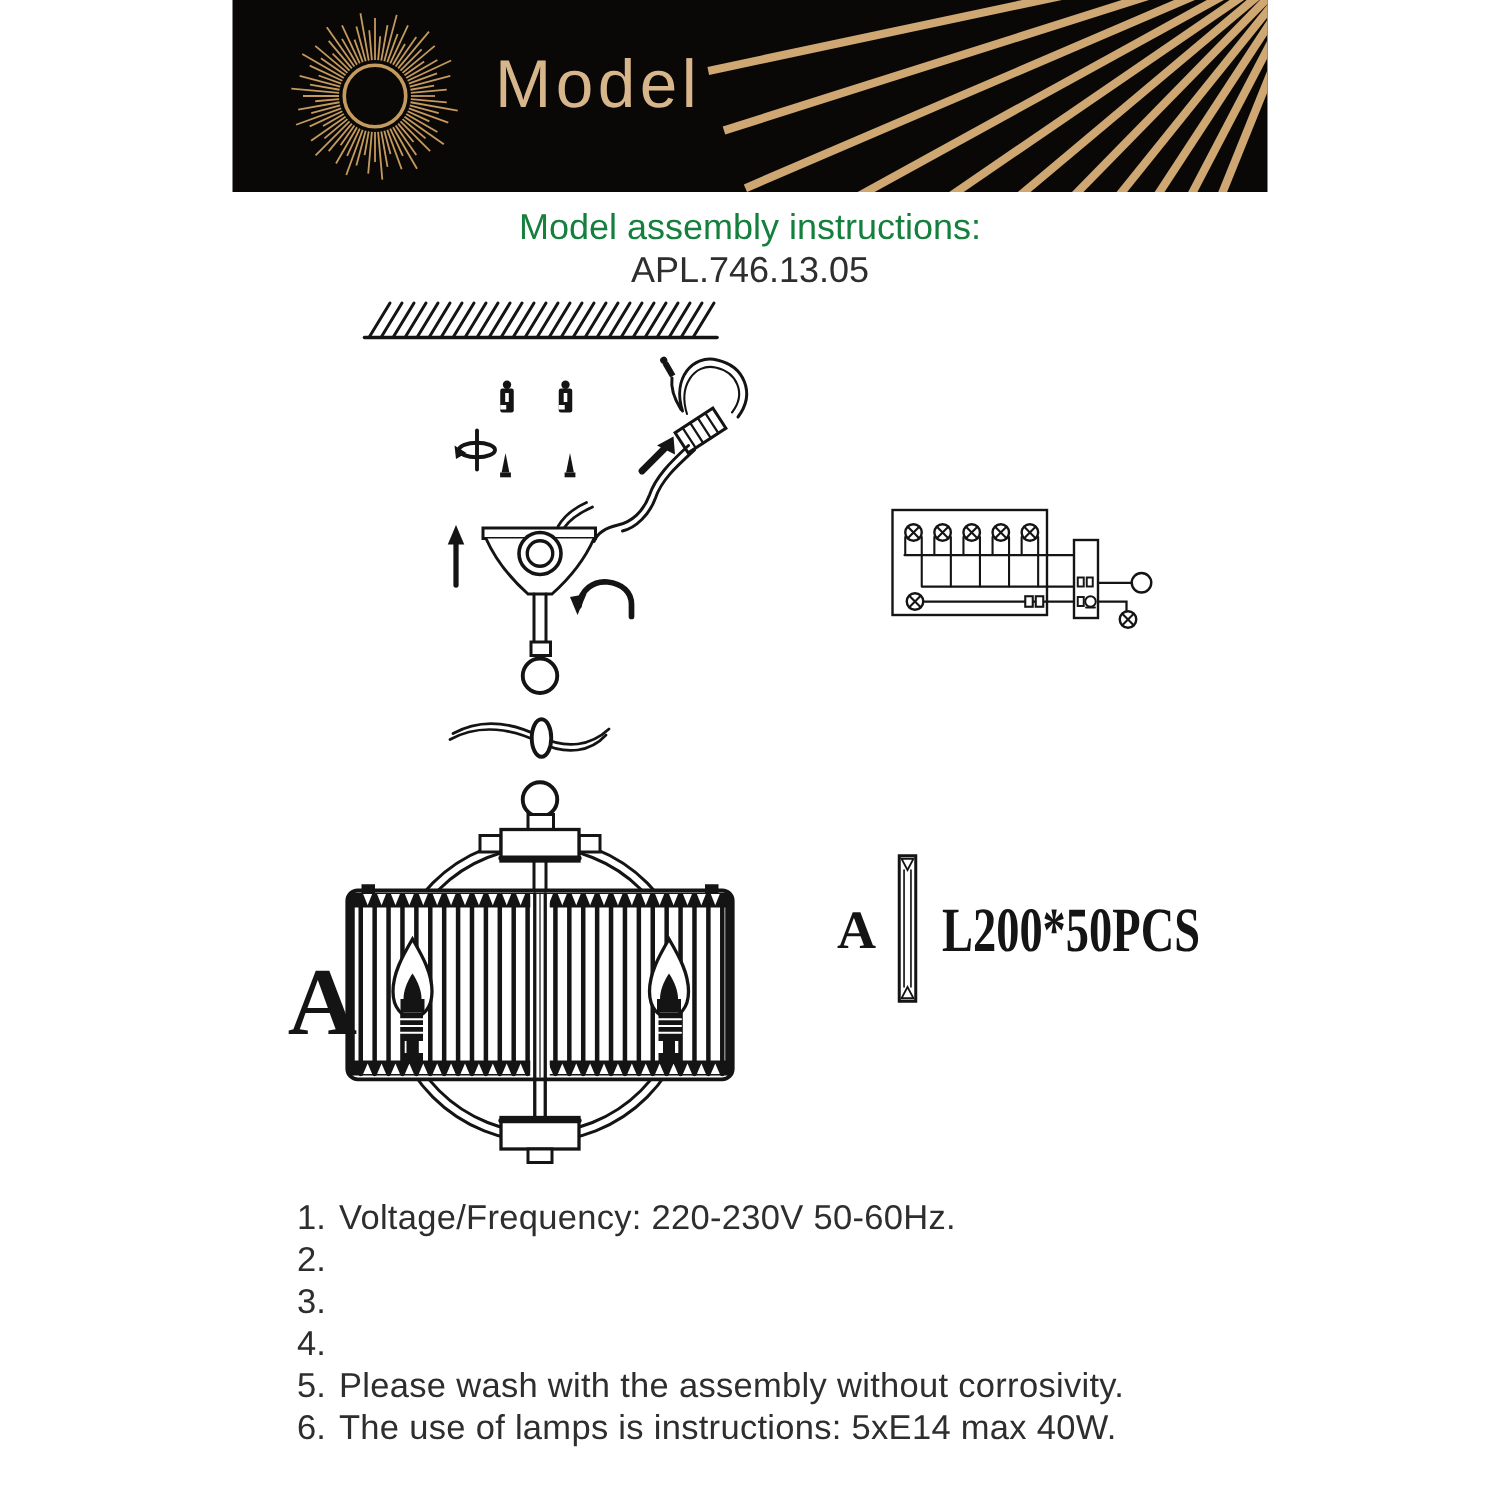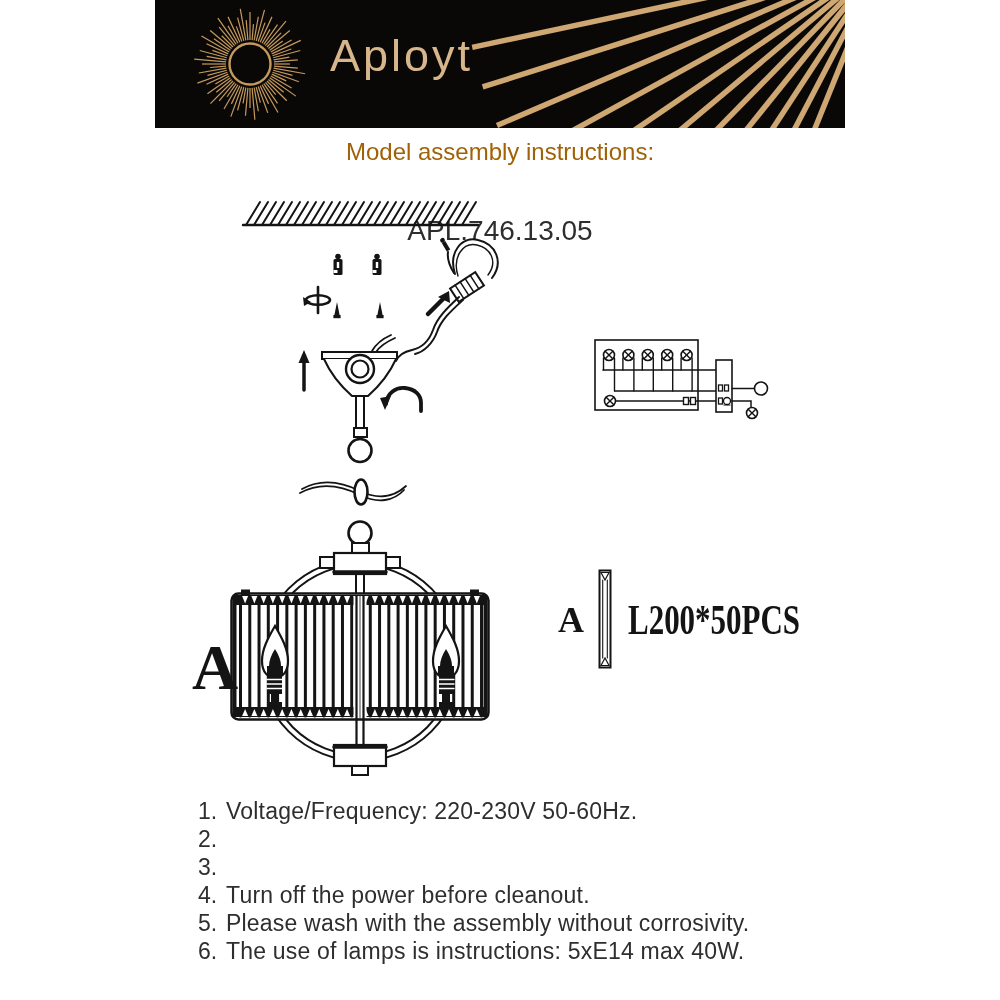--- a/index.html
+++ b/index.html
@@ -2,22 +2,22 @@
 <html><head>
 <meta charset="utf-8">
 <style>
   html,body{margin:0;padding:0;background:#fff;}
   .page{position:relative;width:1000px;height:1000px;background:#fff;overflow:hidden;
         font-family:"Liberation Sans",sans-serif;color:#2b2b2b;}
   .banner{position:absolute;left:155px;top:0;width:690px;height:128px;background:#0a0806;overflow:hidden;}
   .banner svg{position:absolute;left:0;top:0;}
   .brand{position:absolute;left:175px;top:30px;font-size:45px;font-weight:400;
          letter-spacing:3px;color:#d6b68a;font-family:"Liberation Sans",sans-serif;}
-  .title{position:absolute;left:0;right:0;top:138px;text-align:center;font-size:24px;color:#a16207;}
-  .model{position:absolute;left:0;right:0;top:167px;text-align:center;font-size:28px;color:#2e2e2e;margin-top:48px;}
+  .title{position:absolute;left:0;right:0;top:138px;text-align:center;font-size:24px;color:#15803d;}
+  .model{position:absolute;left:0;right:0;top:167px;text-align:center;font-size:24px;color:#2e2e2e;}
   .diagram{position:absolute;left:150px;top:195px;}
   .instructions{position:absolute;left:198px;top:797px;margin:0;padding:0;list-style:none;
                 font-size:23px;line-height:28px;color:#2e2e2e;}
   .instructions li{display:flex;}
   .instructions .num{width:28px;flex:0 0 28px;}
   .instructions .txt{letter-spacing:0.2px;}
   text.serif{font-family:"Liberation Serif",serif;fill:#141414;}
 </style>
 </head>
 <body>
@@ -108,21 +108,21 @@
           <line x1="728" y1="-40" x2="359.9511943815774" y2="162.33654312272054" stroke="#cfa772" stroke-width="5.5"></line>
           <line x1="728" y1="-40" x2="381.45233072311606" y2="197.28614143847395" stroke="#cfa772" stroke-width="5.5"></line>
           <line x1="728" y1="-40" x2="406.2613338900293" y2="229.9707960683466" stroke="#cfa772" stroke-width="5.5"></line>
           <line x1="728" y1="-40" x2="434.14139698438646" y2="260.07852544577736" stroke="#cfa772" stroke-width="5.5"></line>
           <line x1="728" y1="-40" x2="464.8263992269266" y2="287.32194527121914" stroke="#cfa772" stroke-width="5.5"></line>
           <line x1="728" y1="-40" x2="498.0234461331288" y2="311.44101165276385" stroke="#cfa772" stroke-width="5.5"></line>
           <line x1="728" y1="-40" x2="533.4156652496581" y2="332.2055032771102" stroke="#cfa772" stroke-width="5.5"></line>
           <line x1="728" y1="-40" x2="570.6652307653169" y2="349.4172189180507" stroke="#cfa772" stroke-width="5.5"></line>
         </g>
     </svg>
-    <div class="brand">Aployt</div>
+    <div class="brand">Model</div>
   </div>
 
   <div class="title">Model assembly instructions:</div>
   <div class="model">APL.746.13.05</div>
 
   <svg class="diagram" width="700" height="600" viewBox="150 195 700 600" fill="none" stroke-linecap="round">
     <defs>
       <g id="bulb">
         <path d="M0,-50 C7,-38 13,-27 13,-15 C13,-4 7,2 0,2 C-7,2 -13,-4 -13,-15 C-13,-27 -7,-38 0,-50 Z" fill="#fff" stroke="#141414" stroke-width="2.2"></path>
         <path d="M0,-27 C4,-21 6,-15 6,-10 L-6,-10 C-6,-15 -4,-21 0,-27 Z" fill="#141414"></path>
@@ -417,21 +417,20 @@
       <span class="txt">Voltage/Frequency: 220-230V 50-60Hz.</span>
       </li>
     <li>
       <span class="num">2.</span>
       </li>
     <li>
       <span class="num">3.</span>
       </li>
     <li>
       <span class="num">4.</span>
-      <span class="txt">Turn off the power before cleanout.</span>
       </li>
     <li>
       <span class="num">5.</span>
       <span class="txt">Please wash with the assembly without corrosivity.</span>
       </li>
     <li>
       <span class="num">6.</span>
       <span class="txt">The use of lamps is instructions: 5xE14 max 40W.</span>
       </li>
   </ol>

